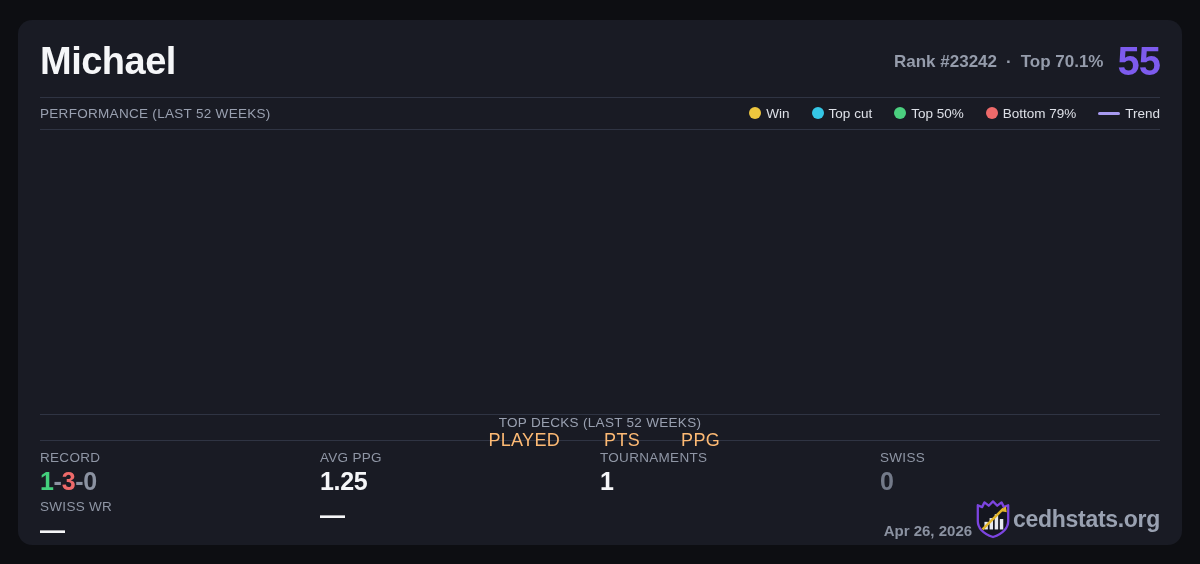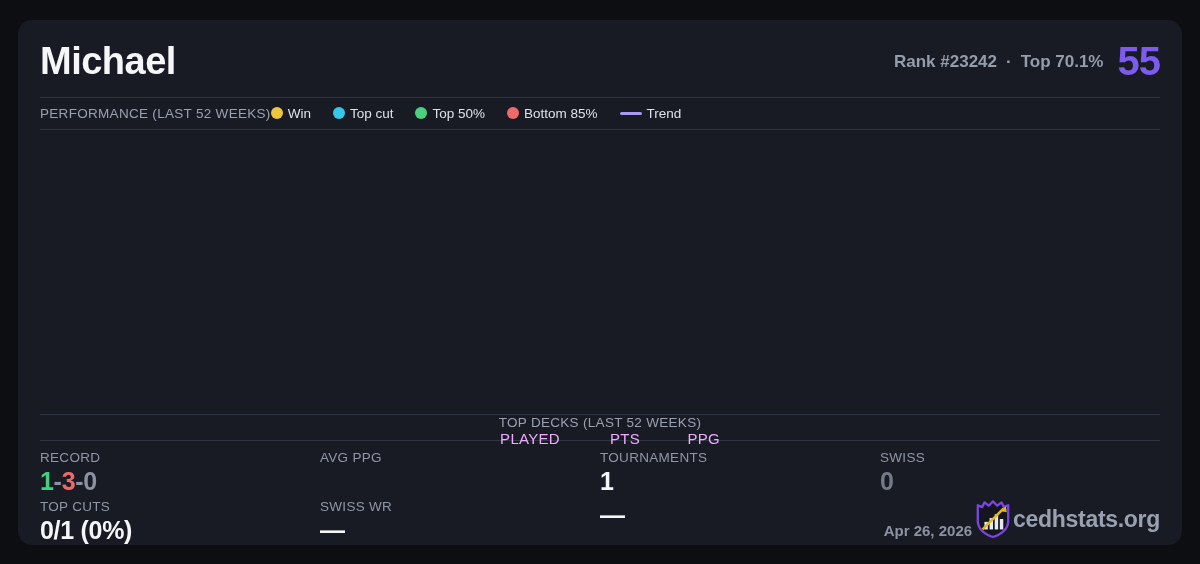--- a/index.html
+++ b/index.html
@@ -52,20 +52,21 @@
     font-size: 40px;
     font-weight: 800;
     color: #7d5bee;
     letter-spacing: -1px;
   }
   
   .perf-header {
     height: 32px;
     display: flex;
     align-items: center;
+    justify-content: space-between;
     border-bottom: 1px solid #2f3443;
   }
   .section-title {
     font-size: 13.5px;
     font-weight: 500;
     color: #99a0b0;
     letter-spacing: 0.3px;
   }
   .legend {
     display: flex;
@@ -101,23 +102,23 @@
     display: flex;
     align-items: center;
     justify-content: space-between;
     border-bottom: 1px solid #2f3443;
     flex-direction: column;
   }
   .decks-cols { display: flex; }
   .decks-col {
     width: 80px;
     text-align: right;
-    font-size: 15px;
-    font-weight: 500;
-    color: #f0abfc;
+    font-size: 18px;
+    font-weight: 500;
+    color: #fdba74;
     letter-spacing: 0.3px;
   }
   
   .stats {
     flex: 1;
     position: relative;
     display: grid;
     grid-template-columns: 280px 280px 280px 1fr;
     grid-template-rows: 1fr 1fr;
     padding-top: 6px;
@@ -193,21 +194,21 @@
       <div class="legend-item">
         <span class="legend-dot" style="background: rgb(53, 199, 230);"></span>
         <span>Top cut</span>
       </div>
       <div class="legend-item">
         <span class="legend-dot" style="background: rgb(75, 208, 127);"></span>
         <span>Top 50%</span>
       </div>
       <div class="legend-item">
         <span class="legend-dot" style="background: rgb(238, 106, 106);"></span>
-        <span>Bottom 85%</span>
+        <span>Bottom 79%</span>
       </div>
       <div class="legend-item">
         <span class="legend-line" style="background: rgb(167, 154, 240);"></span>
         <span>Trend</span>
       </div>
     </div>
   </div>
 
   <div class="chart-area"></div>
 
@@ -224,36 +225,33 @@
 
     <div class="stat-cell">
       <div class="stat-label">RECORD</div>
       <div class="stat-value">
         <span class="rec-win">1</span><span class="rec-sep">-</span><span class="rec-loss">3</span><span class="rec-sep">-</span><span class="rec-draw">0</span>
       </div>
     </div>
 
     <div class="stat-cell">
       <div class="stat-label">AVG PPG</div>
+      <div class="stat-value">1.25</div>
     </div>
 
     <div class="stat-cell">
       <div class="stat-label">TOURNAMENTS</div>
       <div class="stat-value">1</div>
     </div>
 
     <div class="stat-cell">
       <div class="stat-label">SWISS</div>
       <div class="stat-value dim">0</div>
     </div>
 
-    <div class="stat-cell">
-      <div class="stat-label">TOP CUTS</div>
-      <div class="stat-value">0/1 (0%)</div>
-    </div>
 
     <div class="stat-cell">
       <div class="stat-label">SWISS WR</div>
       <div class="stat-value">—</div>
     </div>
 
     <div class="stat-cell">
       <div class="stat-value">—</div>
     </div>
 

